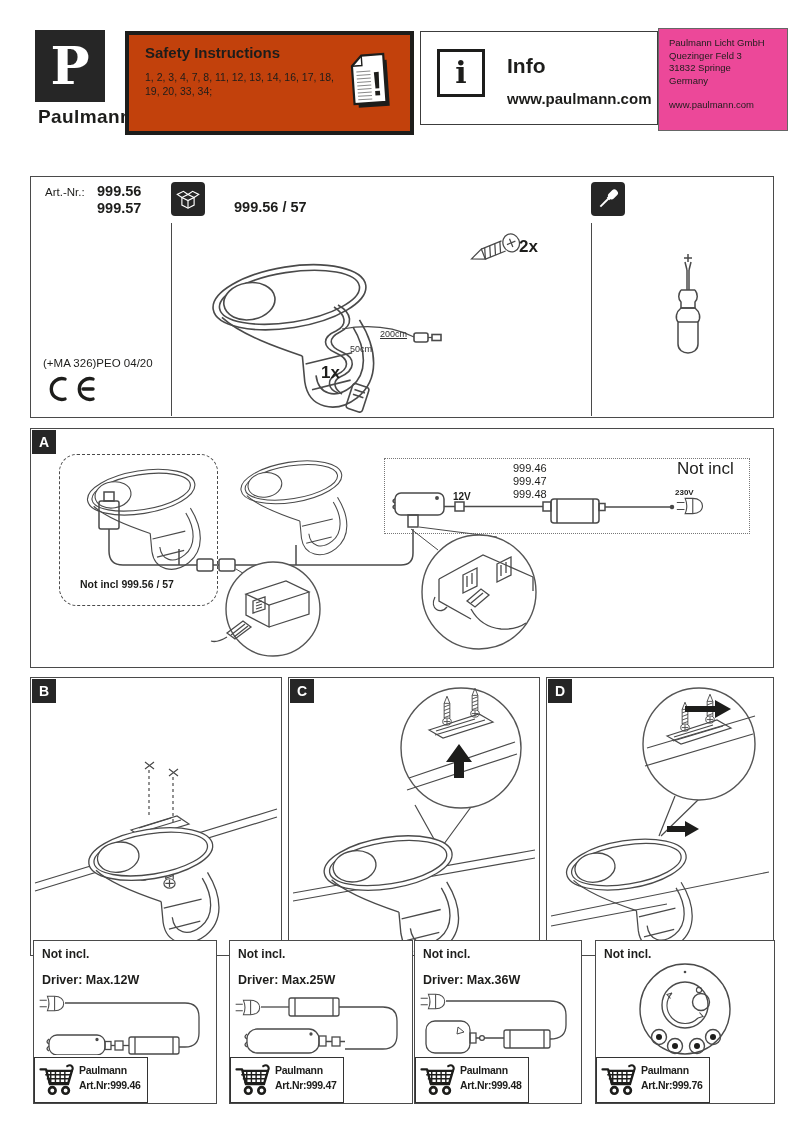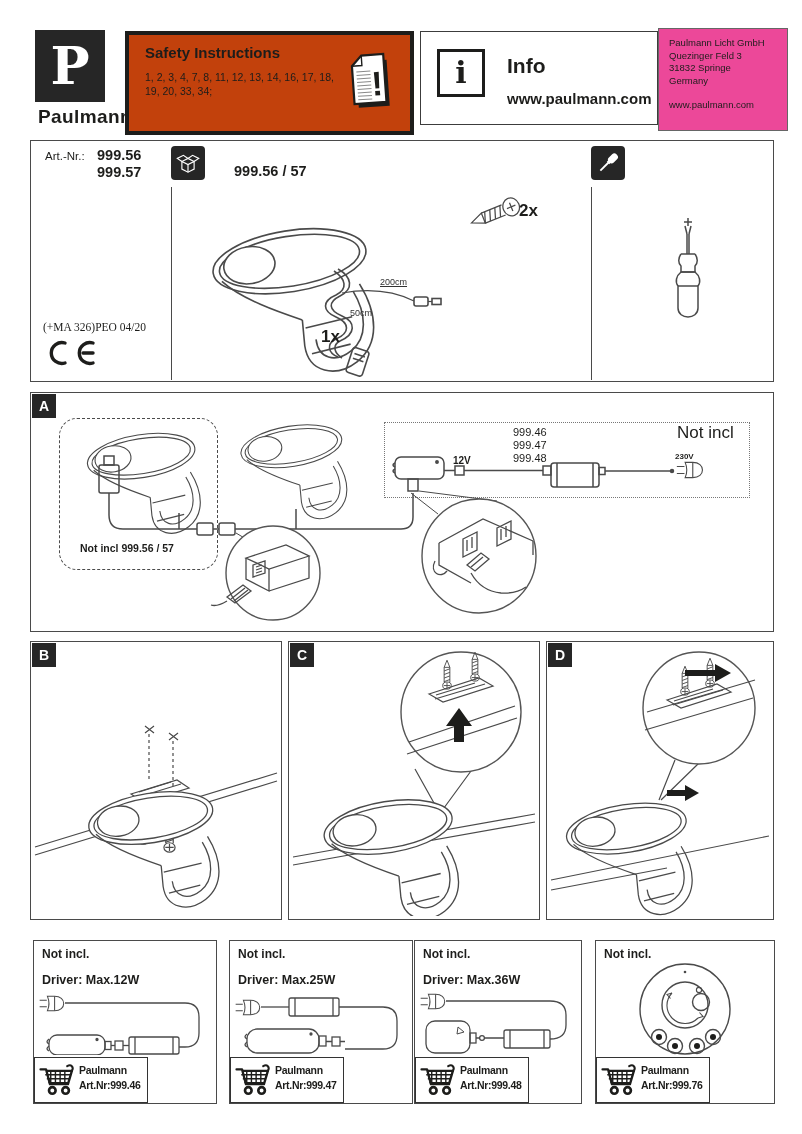--- a/index.html
+++ b/index.html
@@ -1,19 +1,19 @@
 <!DOCTYPE html>
 <html><head>
 <meta charset="utf-8">
 <style>
   html,body { margin:0; padding:0; background:#e8e8e8; }
   body { font-family:"Liberation Sans", sans-serif; color:#1d1d1b; }
   .page { position:relative; width:802px; height:1134px; background:#fff; margin:0 auto; overflow:hidden; }
   .abs { position:absolute; }
-  .sec { position:absolute; border:1px solid #4a4a4a; background:#fff; }
+  .sec { position:absolute; border:1px solid #4a4a4a; background:#fff;margin-top:36px; }
   .b { font-weight:bold; }
   .steplab { position:absolute; left:1px; top:1px; width:24px; height:24px; background:#262626; color:#fff;
              font-weight:bold; font-size:14px; display:flex; align-items:center; justify-content:center; }
   .blkicon { position:absolute; width:34px; height:34px; background:#262626; border-radius:4px;
              display:flex; align-items:center; justify-content:center; }
   .vdiv { position:absolute; width:1px; background:#4a4a4a; }
   .svgdefs { position:absolute; width:0; height:0; overflow:hidden; }
   svg { display:block; }
   .dashedbox { position:absolute; border:1.5px dashed #4a4a4a; border-radius:18px; }
   .dottedbox { position:absolute; border:1.4px dotted #777; }
@@ -159,21 +159,21 @@
         <g transform="rotate(18 172 161)">
           <rect x="163" y="148" width="17" height="26" rx="3"></rect>
           <path d="M166,154 H177 M166,159 H177"></path>
         </g>
         <path d="M156,92 C190,86 212,92 228,100" stroke-width="1.2"></path>
         <rect x="228" y="96" width="14" height="9" rx="2"></rect>
         <rect x="246" y="97.5" width="9" height="6"></rect>
         <path d="M242,100.5 H246" stroke-width="1.2"></path>
       </g>
     </svg>
-    <span class="lab-sm" style="left:349px;top:136px;text-decoration:underline;">200cm</span>
+    <span class="lab-sm" style="left:349px;top:152px;text-decoration:underline;">200cm</span>
     <span class="lab-sm" style="left:319px;top:167px;">50cm</span>
     <span class="abs b" style="left:290px;top:186px;font-size:17px;">1x</span>
 
     <svg class="abs" style="left:432px;top:52px;" width="66" height="40" viewBox="0 0 66 40">
       <g transform="rotate(-22 33 20)">
           <use href="#sym-screw" x="4" y="10" width="58" height="20"></use>
         </g>
     </svg>
     <span class="abs b" style="left:488px;top:60px;font-size:17px;">2x</span>
 
@@ -182,21 +182,21 @@
         <path d="M22,2 V10 M18,6 H26"></path>
         <path d="M19,10 L21,18 M25,10 L23,18"></path>
         <path d="M21,18 V38 M23,18 V38"></path>
         <path d="M15,38 H29"></path>
         <path d="M15,38 C12,42 12,47 15,50 L15,56 H29 V50 C32,47 32,42 29,38"></path>
         <path d="M15,56 C10,60 9,66 12,70 L12,92 C12,104 32,104 32,92 L32,70 C35,66 34,60 29,56 Z"></path>
         <path d="M12,70 H32"></path>
       </g>
     </svg>
 
-    <span class="abs" style="left:12px;top:180px;font-size:11.5px;font-family:Liberation Serif, serif;">(+MA 326)PEO 04/20</span>
+    <span class="abs" style="left:12px;top:180px;font-size:11.5px;">(+MA 326)PEO 04/20</span>
     <svg class="abs" style="left:12px;top:198px;" width="58" height="28" viewBox="0 0 58 28">
       <g stroke="#1d1d1b" stroke-width="3.4" fill="none" stroke-linecap="round">
         <path d="M22,4 A10.5,10.5 0 1 0 22,24"></path>
         <path d="M50,4 A10.5,10.5 0 1 0 50,24"></path>
         <path d="M40,14 H50"></path>
       </g>
     </svg>
   </div>
 
   <div class="sec" style="left:30px;top:392px;width:742px;height:238px;">

